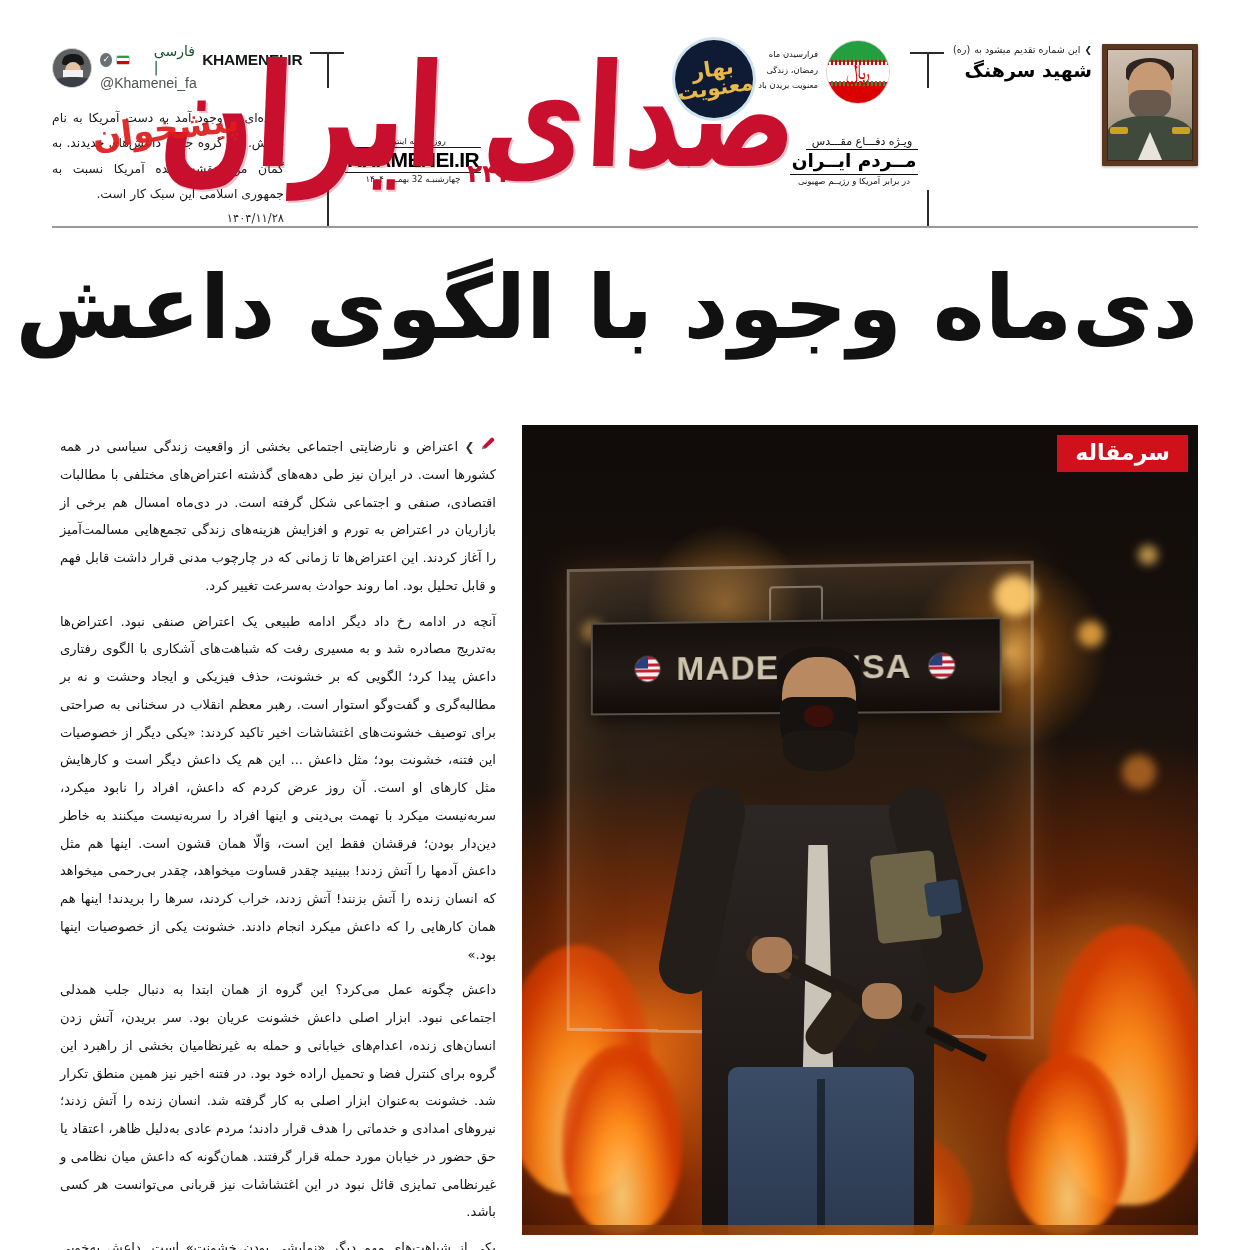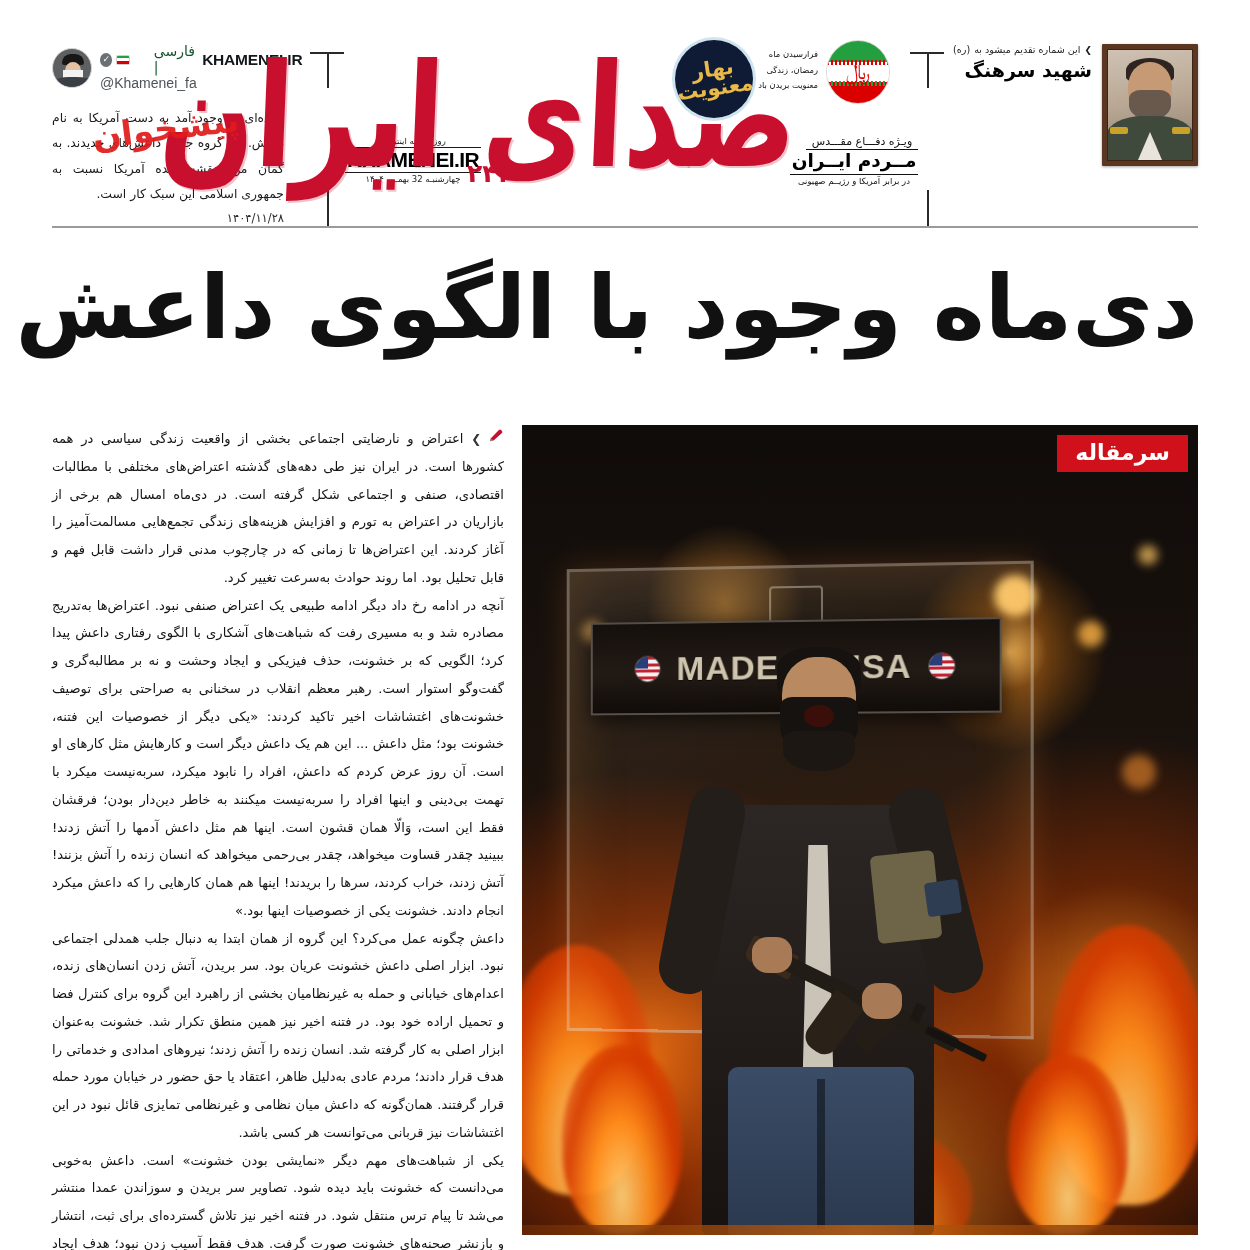--- a/index.html
+++ b/index.html
@@ -280,21 +280,21 @@
   .chev { font-size: 12px; color:#333; margin-top:2px; }
   .article-text {
     font-size: 13.1px;
     line-height: 2.12;
     color: #141414;
     text-align: justify;
     text-align-last: right;
     font-family: "DejaVu Sans", sans-serif;
     direction: rtl;
   }
-  .article-text p { margin: 0; }
+  .article-text p { margin: 8px; }
   .article-text p + p { margin-top: 0px; }
   .first-para { display: inline; }
 
   
   .photo-col { width: 676px; position: relative; }
   .photo {
     position: relative; width: 676px; height: 810px; overflow: hidden;
     background: #0a0707;
   }
   

